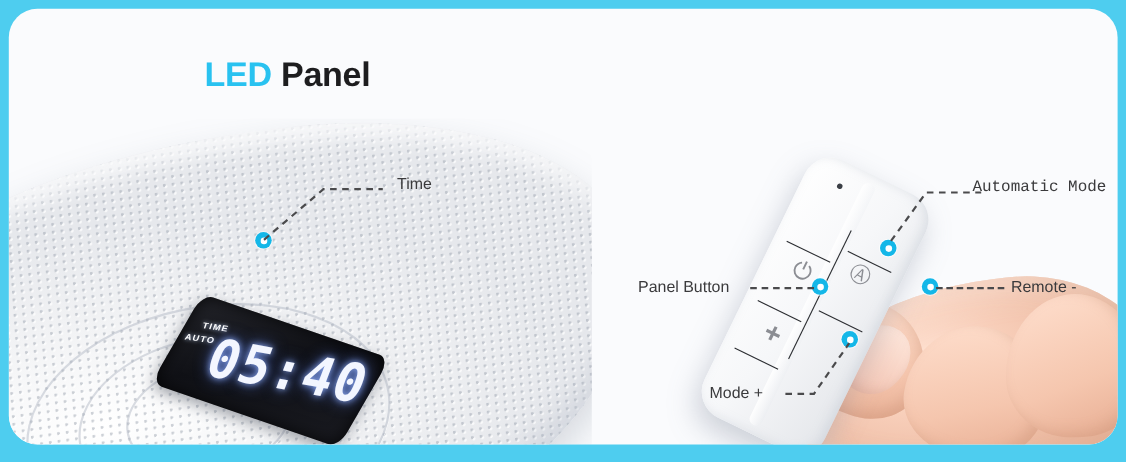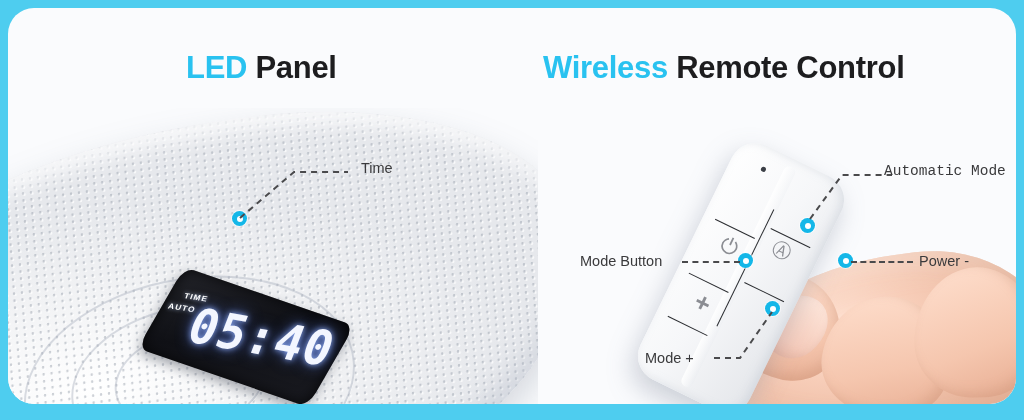--- a/index.html
+++ b/index.html
@@ -169,23 +169,20 @@
 <body>
 
 <div class="stage">
   <div class="panel">
     <div class="clip">
 
       <div class="title" id="title-led">
         <span class="accent">LED</span><span> Panel</span>
       </div>
 
-      <div class="title" id="title-remote">
-        <span class="accent">Wireless</span><span> Remote Control</span>
-      </div>
 
       <div class="plate-wrap">
         <div class="plate">
           <div class="dimples"></div>
           <div class="ring r1"></div>
           <div class="ring r2"></div>
           <div class="ring r3"></div>
           <div class="edge"></div>
         </div>
 
@@ -238,25 +235,25 @@
       <div class="marker" style="left:792px;top:210px;"></div>
       <div class="lead-d" style="left:800px;top:155px;width:86px;height:60px;">
         <svg width="86" height="60" viewBox="0 0 86 60">
           <polyline points="2,56 34,12 84,12" fill="none" stroke="#4a4a4c" stroke-width="2" stroke-dasharray="6 5"></polyline>
         </svg>
       </div>
       <div class="anno-label" style="left:876px;top:155px;font-family:Liberation Mono, monospace;">Automatic Mode</div>
 
       <div class="marker" style="left:730px;top:245px;"></div>
       <div class="lead" style="left:674px;top:253px;width:58px;"></div>
-      <div class="anno-label" style="left:572px;top:245px;">Mode Button</div>
+      <div class="anno-label" style="left:572px;top:245px;">Panel Button</div>
 
       <div class="marker" style="left:830px;top:245px;"></div>
       <div class="lead" style="left:843px;top:253px;width:62px;"></div>
-      <div class="anno-label" style="left:911px;top:245px;">Power -</div>
+      <div class="anno-label" style="left:911px;top:245px;">Remote -</div>
 
       <div class="marker" style="left:757px;top:293px;"></div>
       <div class="lead-d" style="left:706px;top:300px;width:64px;height:54px;">
         <svg width="64" height="54" viewBox="0 0 64 54">
           <polyline points="0,50 26,50 58,4" fill="none" stroke="#4a4a4c" stroke-width="2" stroke-dasharray="6 5"></polyline>
         </svg>
       </div>
       <div class="anno-label" style="left:637px;top:342px;">Mode +</div>
 
     </div>

